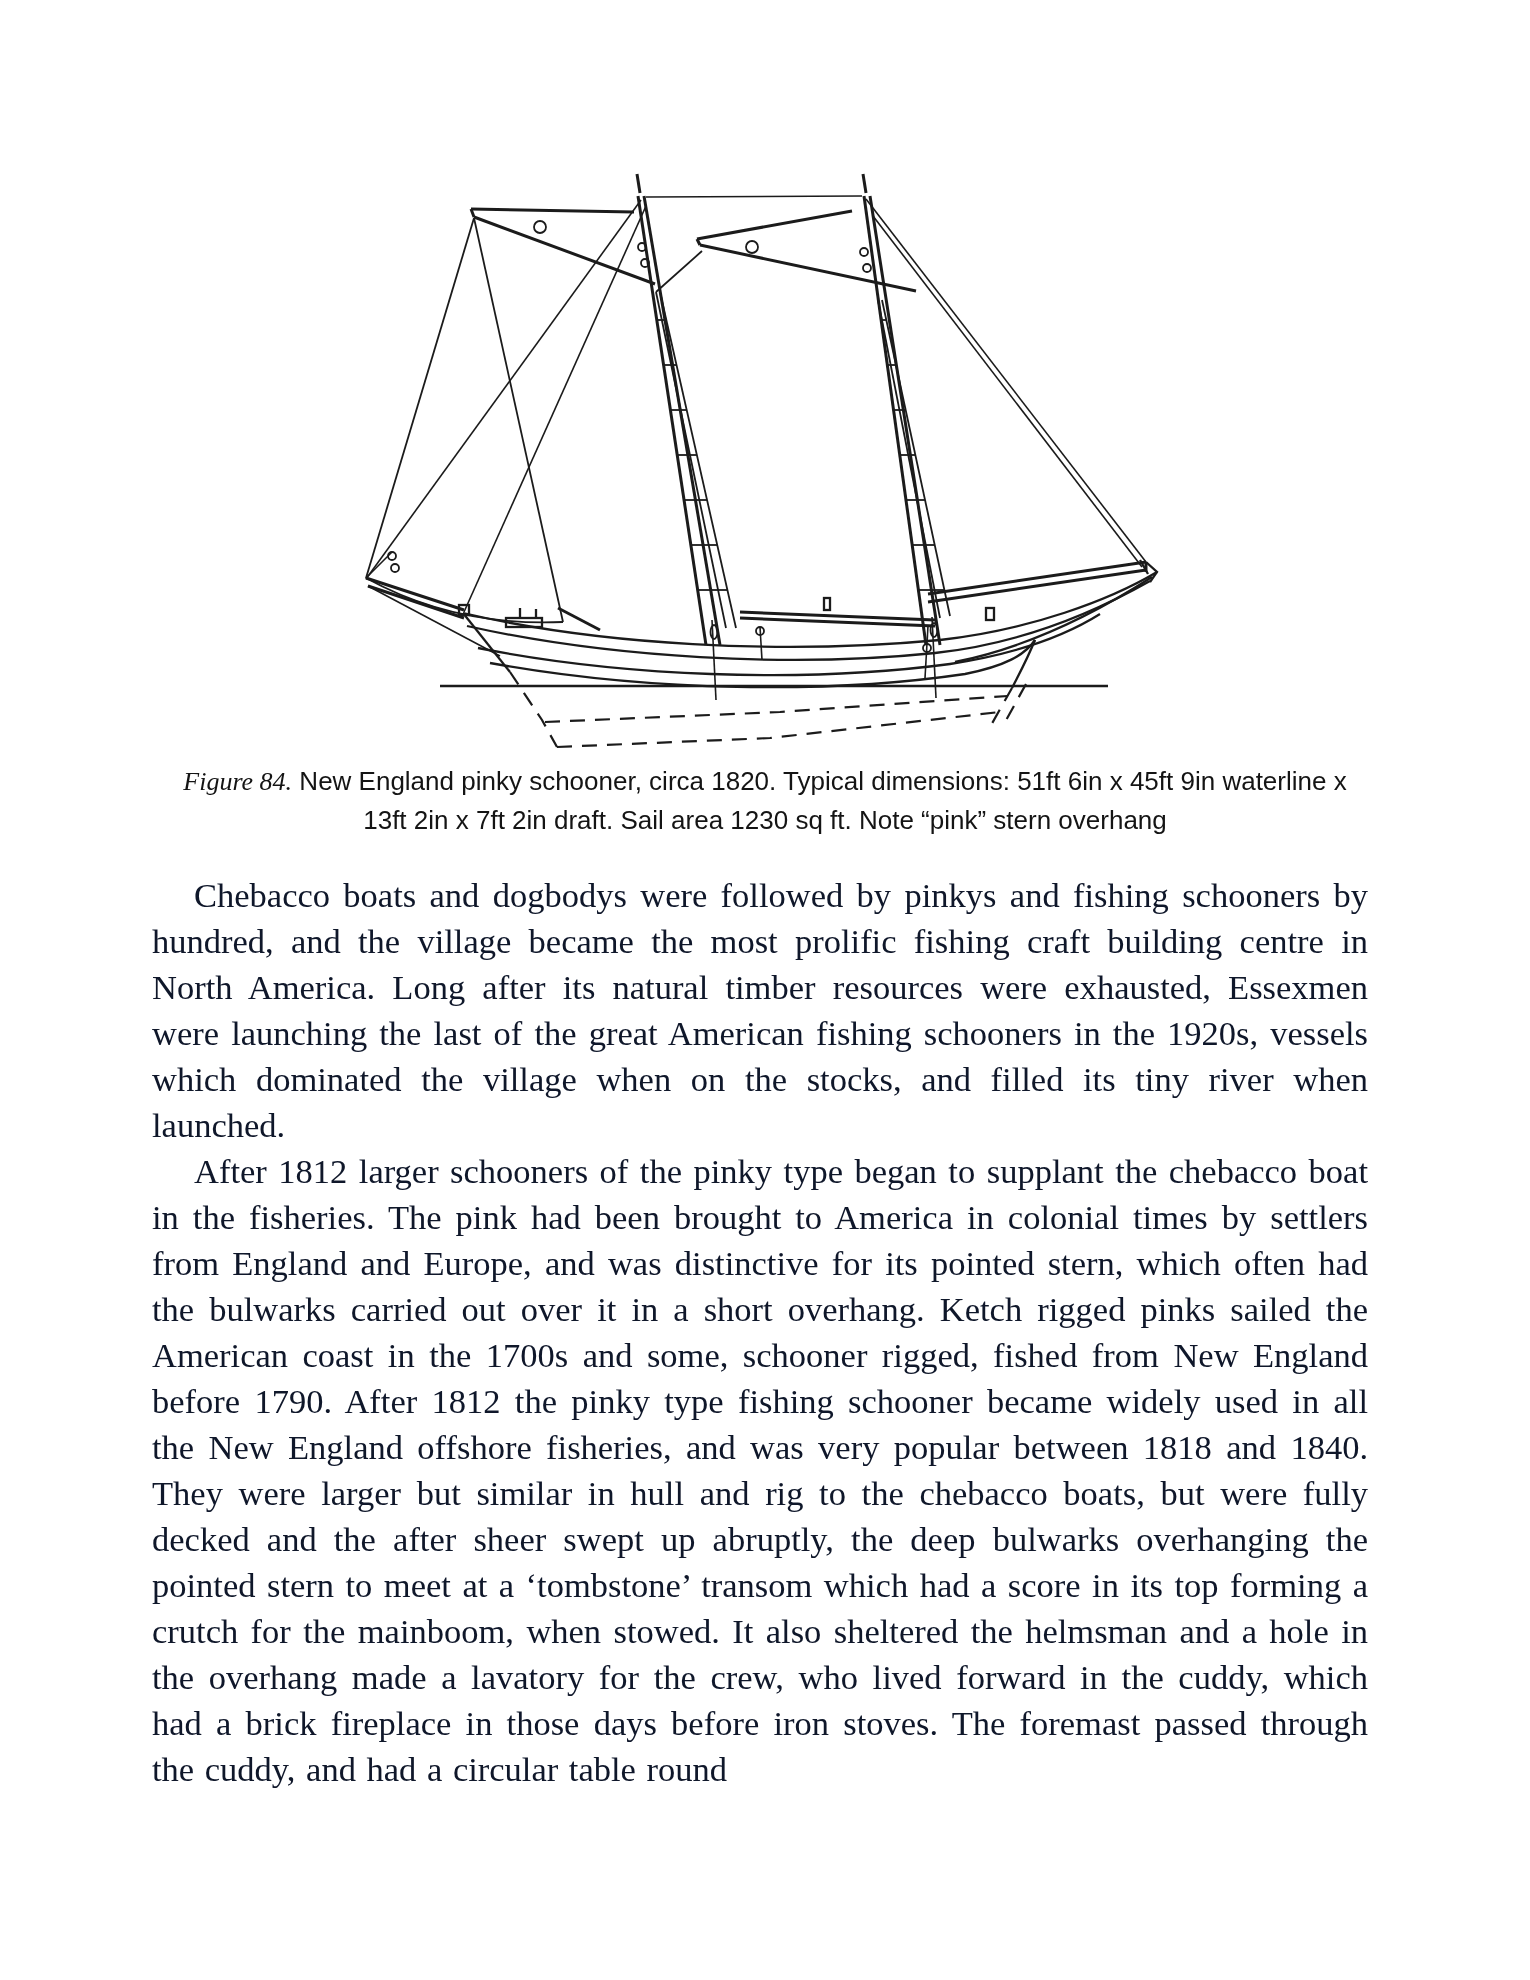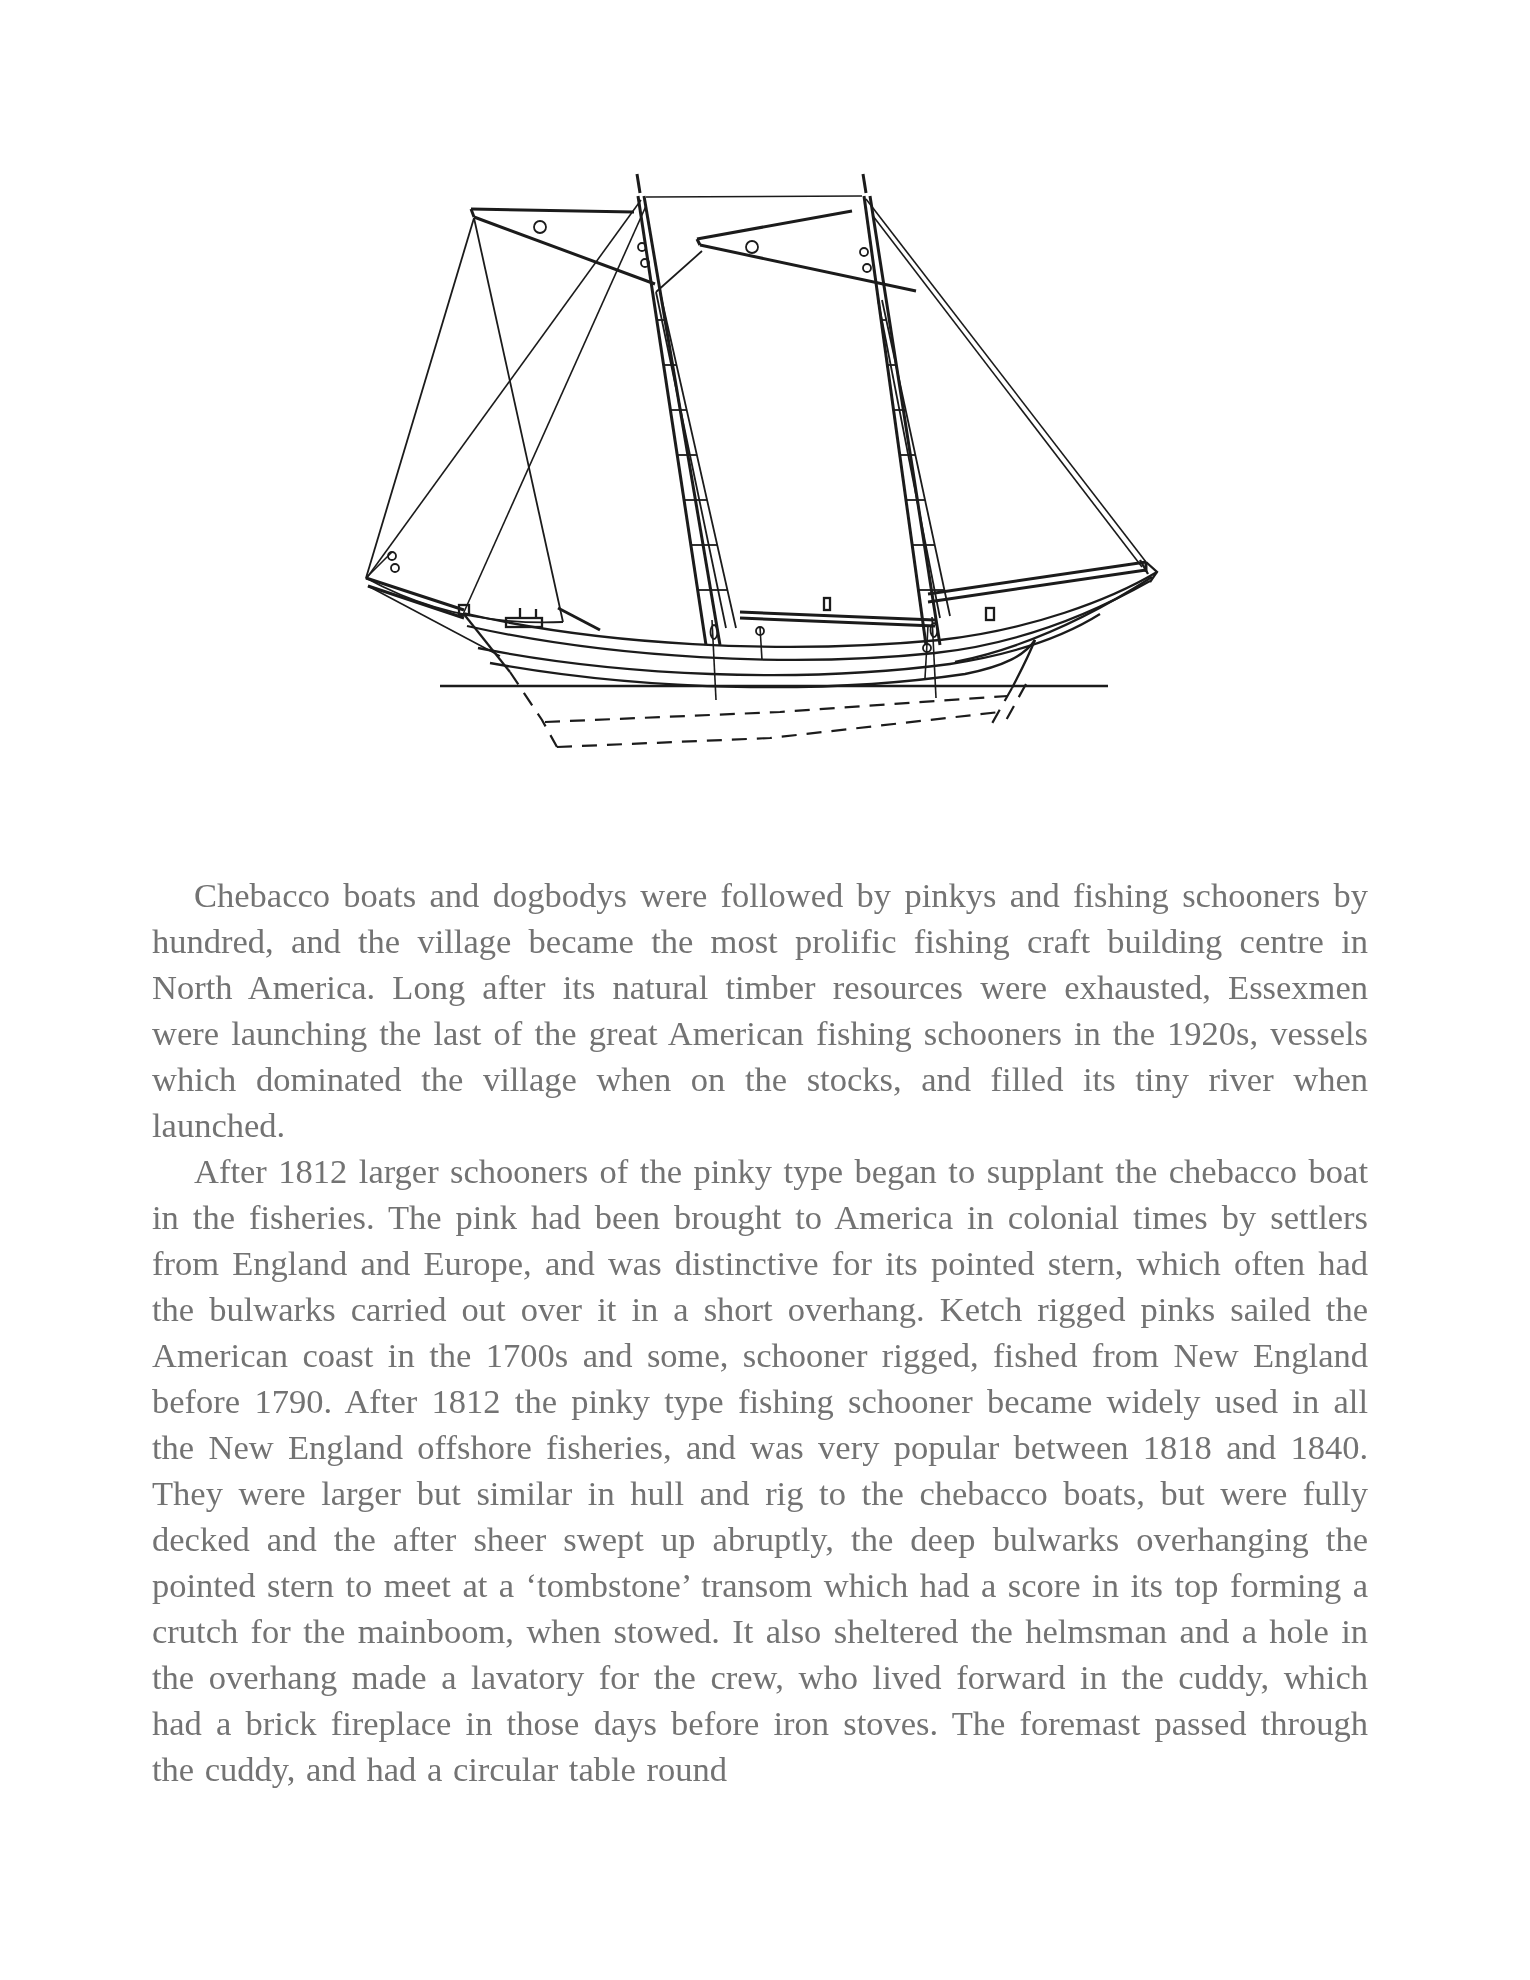--- a/index.html
+++ b/index.html
@@ -33,21 +33,21 @@
     font-family:"Liberation Serif", serif;
     font-style:italic;
   }
   #body-text{
     position:absolute;
     left:152px; top:872px;
     width:1216px;
     font-size:34.5px;
     line-height:46px;
     text-align:justify;
-    color:#737373;
+    color:#0f172a;
   }
   #body-text p{
     margin:0;
     text-indent:42px;
     word-spacing:2px;
   }
   .ink{stroke:#1b1b1b; fill:none;}
 </style>
 </head>
 <body>
@@ -188,19 +188,22 @@
       <g class="ink" stroke-width="2.2" stroke-dasharray="15 10">
         <path d="M510,672 L542,720 L557,747"></path>
         <path d="M557,747 L770,738 L1000,712"></path>
         <path d="M545,722 L780,712 L1008,696"></path>
         <path d="M1012,688 L990,727"></path>
         <path d="M1026,684 L1004,724"></path>
       </g>
     </svg>
   </div>
 
+  <div id="caption">
+    <span class="cap-label">Figure 84.</span><span> New England pinky schooner, circa 1820. Typical dimensions: 51ft 6in x 45ft 9in waterline x 13ft 2in x 7ft 2in draft. Sail area 1230 sq ft. Note “pink” stern overhang</span>
+  </div>
 
   <div id="body-text">
     <p>Chebacco boats and dogbodys were followed by pinkys and fishing schooners by hundred, and the village became the most prolific fishing craft building centre in North America. Long after its natural timber resources were exhausted, Essexmen were launching the last of the great American fishing schooners in the 1920s, vessels which dominated the village when on the stocks, and filled its tiny river when launched.</p>
     <p>After 1812 larger schooners of the pinky type began to supplant the chebacco boat in the fisheries. The pink had been brought to America in colonial times by settlers from England and Europe, and was distinctive for its pointed stern, which often had the bulwarks carried out over it in a short overhang. Ketch rigged pinks sailed the American coast in the 1700s and some, schooner rigged, fished from New England before 1790. After 1812 the pinky type fishing schooner became widely used in all the New England offshore fisheries, and was very popular between 1818 and 1840. They were larger but similar in hull and rig to the chebacco boats, but were fully decked and the after sheer swept up abruptly, the deep bulwarks overhanging the pointed stern to meet at a ‘tombstone’ transom which had a score in its top forming a crutch for the mainboom, when stowed. It also sheltered the helmsman and a hole in the overhang made a lavatory for the crew, who lived forward in the cuddy, which had a brick fireplace in those days before iron stoves. The foremast passed through the cuddy, and had a circular table round</p>
   </div>
 
 </div>
 
 </body></html>

